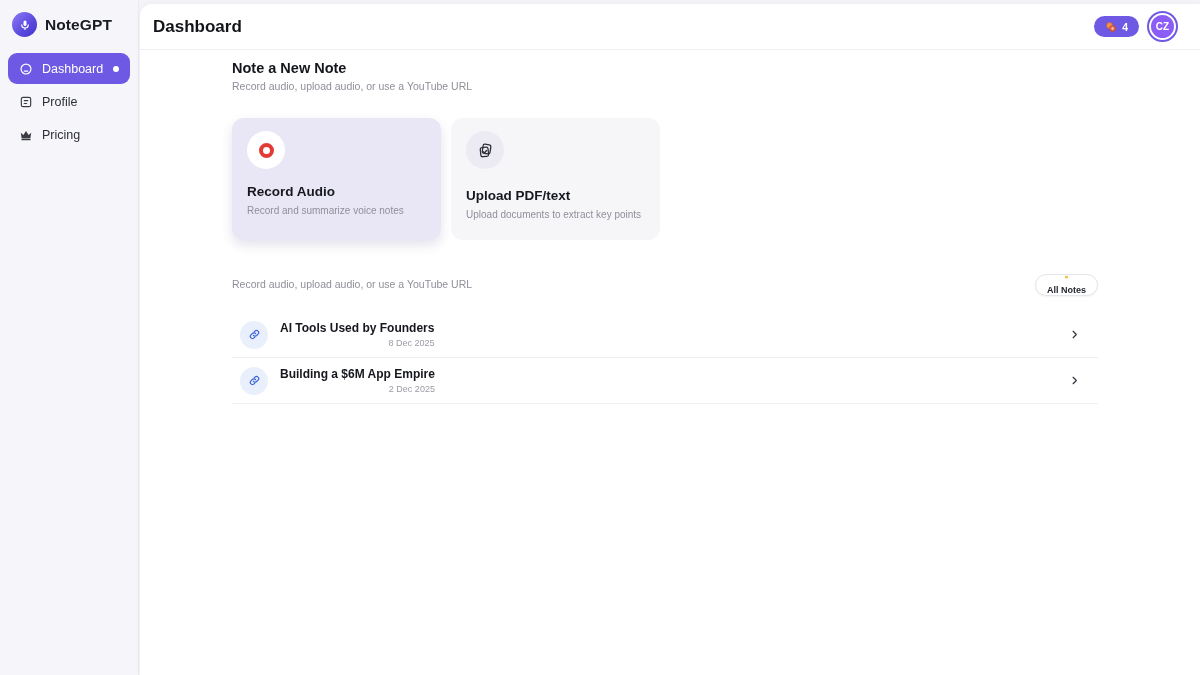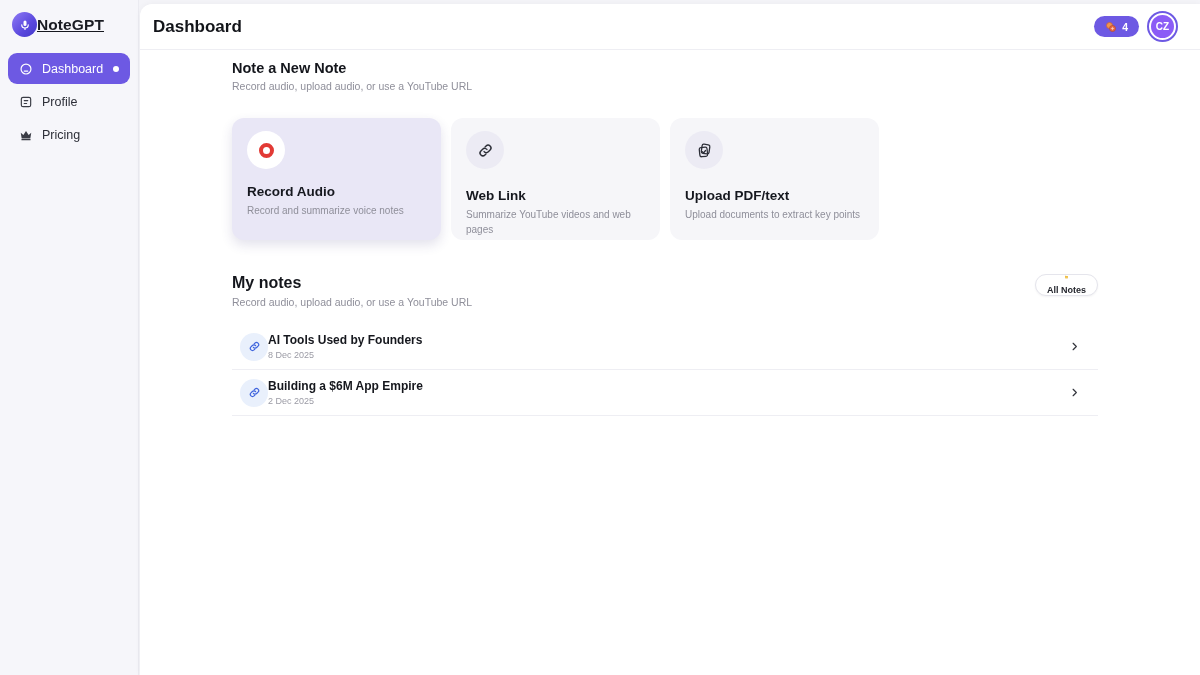--- a/index.html
+++ b/index.html
@@ -7,21 +7,21 @@
   body {
     font-family:"Liberation Sans", sans-serif;
     background:#f4f4f8;
     color:#16181f;
   }
   
   .sidebar {
     position:absolute; left:0; top:0; width:139px; height:675px;
     background:#f6f6fa; border-right:1px solid #ebebf1;
   }
-  .logo-row { display:flex; align-items:center; padding:12px 12px 16px 12px;text-decoration:underline; }
+  .logo-row { display:flex; align-items:center; gap:8px; padding:12px 12px 16px 12px; }
   .logo-badge {
     width:25px; height:25px; border-radius:50%;
     background:linear-gradient(135deg,#8f7bf5 0%,#5a48dd 60%,#4338ca 100%);
     display:flex; align-items:center; justify-content:center; flex:0 0 auto;
   }
   .logo-badge svg { width:12px; height:12px; }
   .logo-text { font-size:15.5px; font-weight:700; color:#191b22; letter-spacing:.1px; }
   .nav { padding:0 8px; display:flex; flex-direction:column; gap:2px; }
   .nav-item {
     display:flex; align-items:center; gap:9px;
@@ -88,22 +88,22 @@
   .notes-head .section-title { font-size:16px; }
   .all-notes-btn {
     margin-left:auto; display:flex; align-items:center; gap:6px;
     background:#ffffff; border:1px solid #e5e5ec; border-radius:999px;
     height:22px; padding:0 11px; font-size:9px; font-weight:600; color:#25272e;
     box-shadow:0 1px 2px rgba(20,20,40,.05); cursor:pointer;flex-direction:column;
   }
   .all-notes-btn svg { width:13px; height:13px; }
   .notes-list { margin-top:16px; }
   .note-row {
-    display:flex; align-items:center; 
-    height:46px; border-bottom:1px solid #eeeef3; cursor:pointer; padding-left:8px;
+    display:flex; align-items:center; gap:12px;
+    height:46px; border-bottom:1px solid #eeeef3; cursor:pointer; padding-left:8px;text-align:right;
   }
   .note-icon {
     width:28px; height:28px; border-radius:50%; background:#e9f0fc;
     display:flex; align-items:center; justify-content:center; flex:0 0 auto;
   }
   .note-icon svg { width:13px; height:13px; }
   .note-title { font-size:12px; font-weight:600; color:#15171d; }
   .note-date { font-size:9px; color:#9b9ba5; margin-top:3px; }
   .note-chevron { margin-left:auto; margin-right:18px; display:flex; }
   .note-chevron svg { width:11px; height:11px; }
@@ -174,51 +174,40 @@
       <div class="cards">
 
         <div class="card highlighted">
           <div class="card-icon">
             <span class="record-donut"></span>
           </div>
           <div class="card-title">Record Audio</div>
           <div class="card-desc">Record and summarize voice notes</div>
         </div>
 
-        <div class="card">
-          <div class="card-icon">
-            <svg viewBox="0 0 24 24" fill="none" stroke="#2c2e37" stroke-width="2" stroke-linecap="round">
-              <path d="M10 13.5a4 4 0 0 0 6 .4l2.5-2.5a4 4 0 0 0-5.7-5.7L11.4 7.1"></path>
-              <path d="M14 10.5a4 4 0 0 0-6-.4l-2.5 2.5a4 4 0 0 0 5.7 5.7l1.4-1.4"></path>
-            </svg>
-          </div>
-          <div class="card-title">Web Link</div>
-          <div class="card-desc">Summarize YouTube videos and web pages</div>
-        </div>
 
         <div class="card">
           <div class="card-icon">
             <svg viewBox="0 0 24 24" fill="none" stroke="#2c2e37" stroke-width="1.8" stroke-linecap="round" stroke-linejoin="round">
               <rect x="8" y="3.5" width="11" height="13" rx="2.5" transform="rotate(8 13.5 10)"></rect>
               <rect x="5" y="7.5" width="11" height="13" rx="2.5" transform="rotate(-6 10.5 14)"></rect>
               <path d="M8.5 13.5l2 2 3-3.5"></path>
             </svg>
           </div>
           <div class="card-title">Upload PDF/text</div>
           <div class="card-desc">Upload documents to extract key points</div>
         </div>
 
 
       </div>
     </section>
 
     <section class="notes-section">
       <div class="notes-head">
         <div>
-          <h2 class="section-title">My notes</h2>
           <p class="section-sub">Record audio, upload audio, or use a YouTube URL</p>
         </div>
         <button class="all-notes-btn">
           <svg viewBox="0 0 24 24">
             <path d="M3 6a2 2 0 0 1 2-2h4.5l2 2.5H19a2 2 0 0 1 2 2V17a2 2 0 0 1-2 2H5a2 2 0 0 1-2-2V6z" fill="#e8b63a"></path>
             <path d="M3 9h18v8a2 2 0 0 1-2 2H5a2 2 0 0 1-2-2V9z" fill="#f3c75a"></path>
           </svg>
           <span>All Notes</span>
         </button>
       </div>

